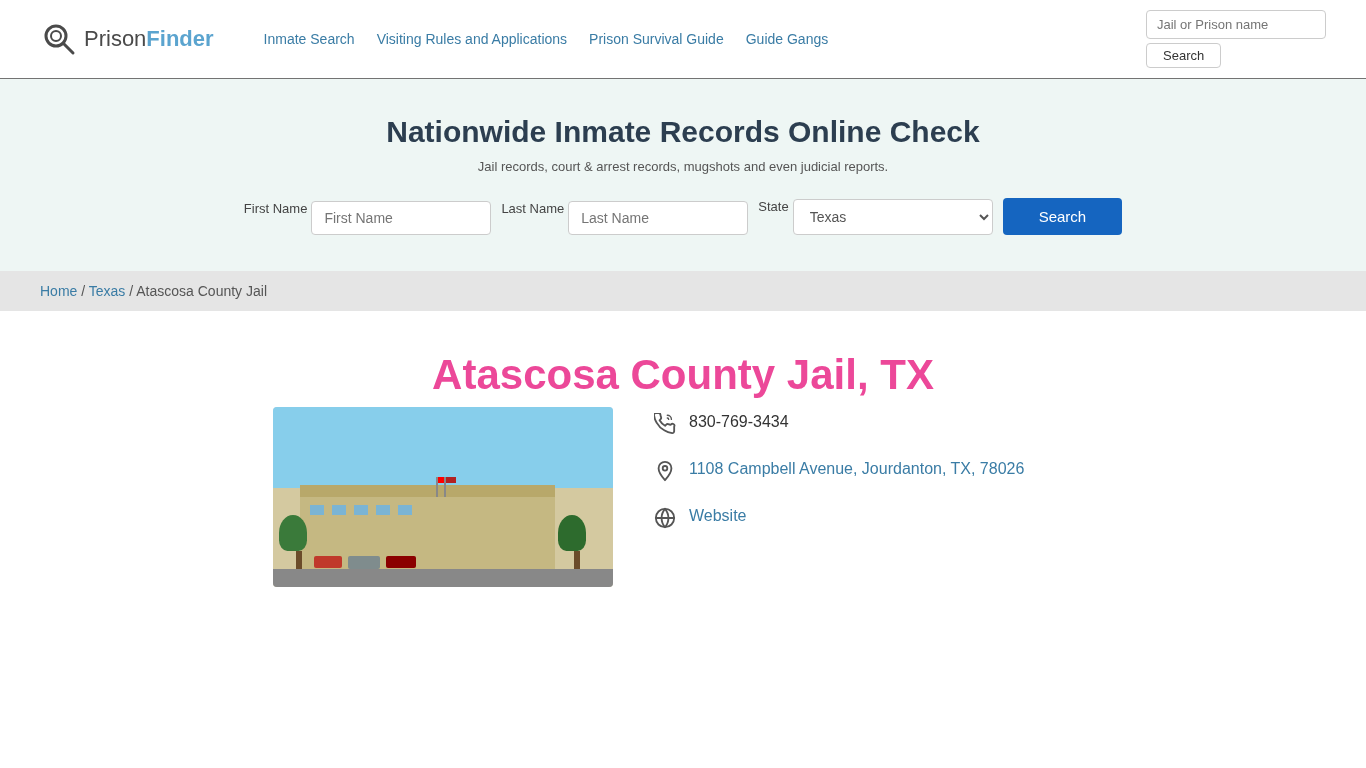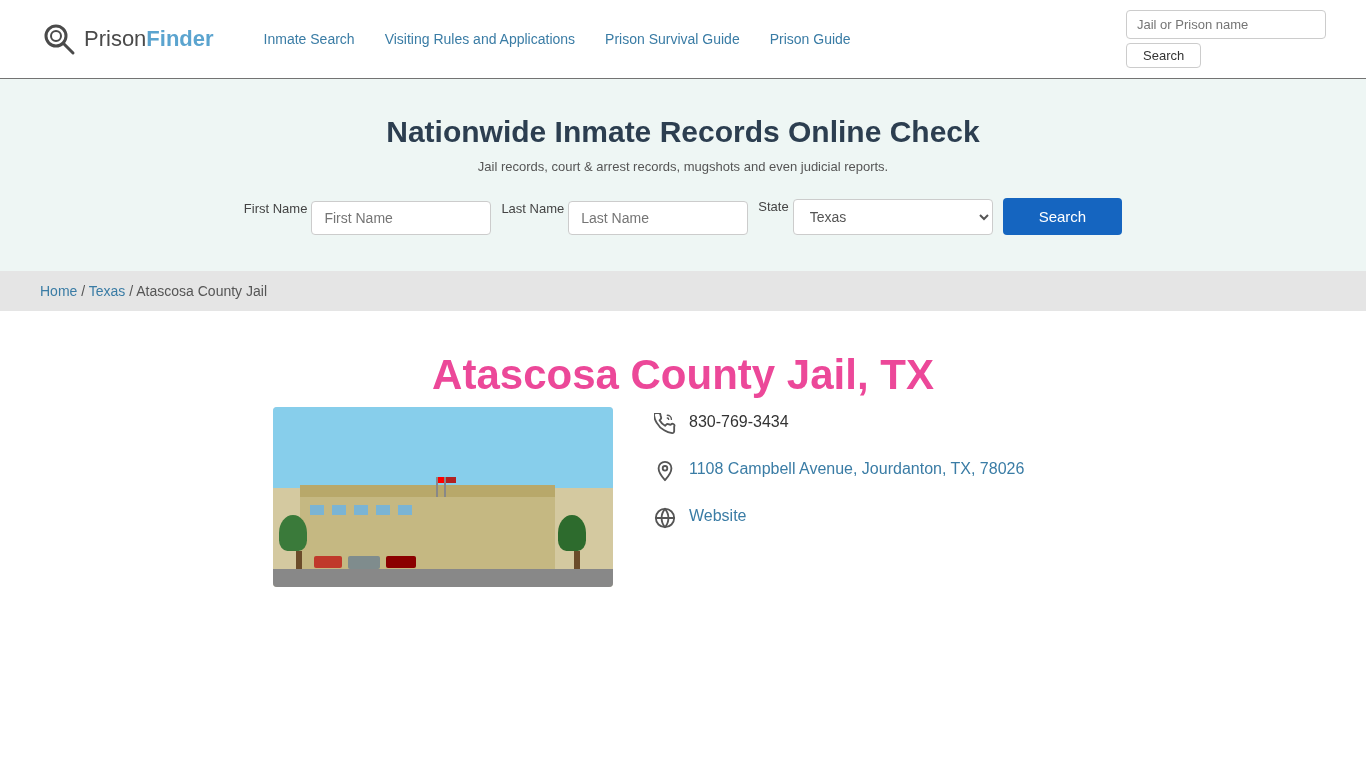--- a/index.html
+++ b/index.html
@@ -29,41 +29,41 @@
       font-size: 22px;
       font-weight: 400;
       color: #4a4a4a;
     }
     .logo-text span {
       color: #5ba4cf;
       font-weight: 700;
     }
     .nav-links {
       display: flex;
-      gap: 30px;
+      gap: 22px;
       flex: 1;
     }
     .nav-link {
       color: #3a7ca5;
       text-decoration: none;
       font-size: 14px;
       line-height: 1.3;
     }
     .search-bar {
       display: flex;
       flex-direction: column;
       gap: 4px;
       align-items: flex-end;
     }
     .search-bar input {
       border: 1px solid #ccc;
       border-radius: 4px;
       padding: 6px 10px;
       font-size: 13px;
-      width: 200px;
+      width: 180px;
       color: #4d7c0f;
     }
     .search-bar button {
       background: #fff;
       border: 1px solid #ccc;
       border-radius: 4px;
       padding: 4px 16px;
       font-size: 13px;
       cursor: pointer;
       color: #333;
@@ -267,21 +267,21 @@
       <line x1="23" y1="23" x2="33" y2="33" stroke="#4a4a4a" stroke-width="3" stroke-linecap="round"></line>
       <circle cx="16" cy="16" r="5" fill="none" stroke="#4a4a4a" stroke-width="2"></circle>
     </svg>
     <span class="logo-text">Prison<span>Finder</span></span>
   </a>
 
   <nav class="nav-links">
     <a class="nav-link" href="#">Inmate Search</a>
     <a class="nav-link" href="#">Visiting Rules and Applications</a>
     <a class="nav-link" href="#">Prison Survival Guide</a>
-    <a class="nav-link" href="#">Prison Guide</a>
+    <a class="nav-link" href="#">Guide Gangs</a>
   </nav>
 
   <div class="search-bar">
     <input type="text" placeholder="Jail or Prison name" style="">
     <button>Search</button>
   </div>
 </header>
 
 <section class="hero">
   <h1>Nationwide Inmate Records Online Check</h1>

